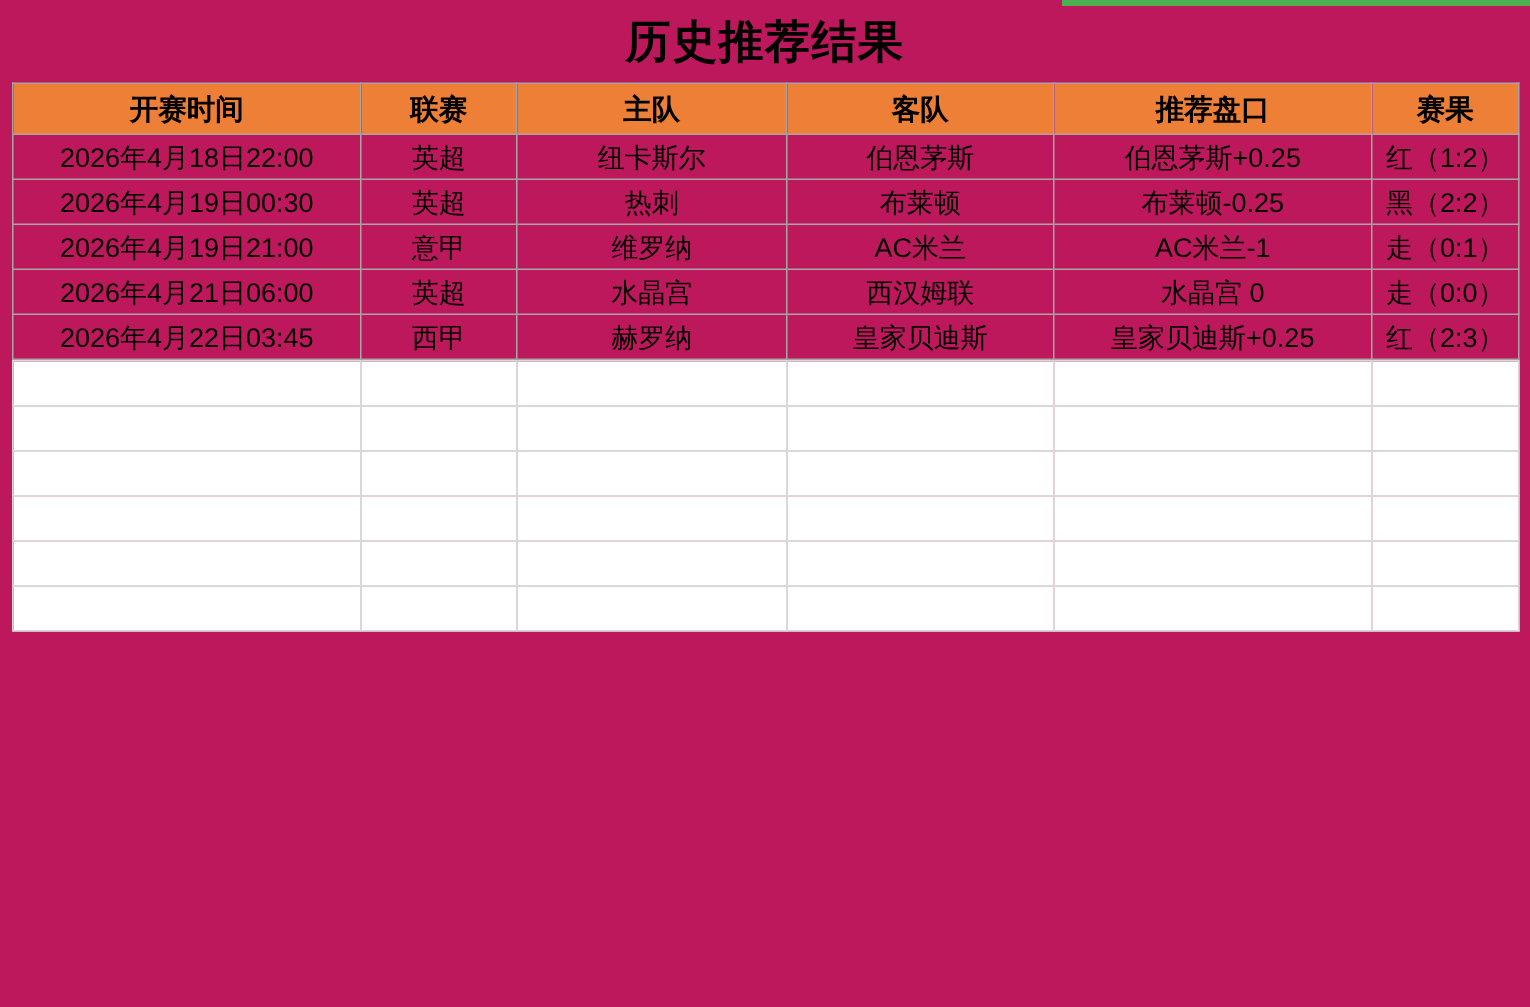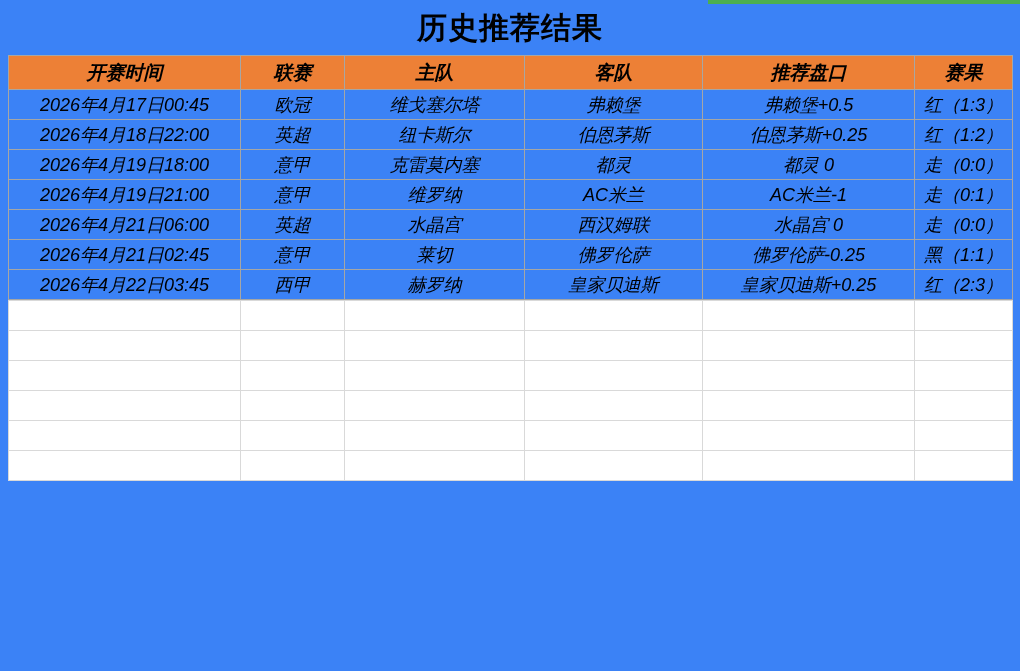--- a/index.html
+++ b/index.html
@@ -11,21 +11,21 @@
     width: 1020px;
     height: 671px;
     font-family: "Liberation Sans", "DejaVu Sans", sans-serif;
     overflow: hidden;
     position: relative;
   }
   .page {
     width: 1020px;
     height: 671px;
     position: relative;
-    background: #3b82f6;
+    background: #be185d;
   }
   .top-accent {
     position: absolute;
     top: 0;
     left: 708px;
     width: 312px;
     height: 4px;
     background: #4caf50;
   }
   .title {
@@ -33,21 +33,20 @@
     font-size: 30px;
     font-weight: bold;
     color: #000000;
     padding-top: 8px;
     padding-bottom: 6px;
     letter-spacing: 1px;
   }
   .sheet {
     margin: 0 8px;
     width: 1004px;
-    font-style: italic;
   }
   table.grid {
     border-collapse: collapse;
     table-layout: fixed;
     width: 1004px;
   }
   table.grid th, table.grid td {
     border: 1px solid #a6a6a6;
     height: 29px;
     padding: 0 2px;
@@ -119,66 +118,50 @@
           <th>开赛时间</th>
           <th>联赛</th>
           <th>主队</th>
           <th>客队</th>
           <th>推荐盘口</th>
           <th>赛果</th>
         </tr>
       </thead>
       <tbody id="table-body">
           <tr>
-            <td>2026年4月17日00:45</td>
-            <td>欧冠</td>
-            <td>维戈塞尔塔</td>
-            <td>弗赖堡</td>
-            <td>弗赖堡+0.5</td>
-            <td class="res-red">红（1:3）</td>
-          </tr>
-          <tr>
             <td>2026年4月18日22:00</td>
             <td>英超</td>
             <td>纽卡斯尔</td>
             <td>伯恩茅斯</td>
             <td>伯恩茅斯+0.25</td>
             <td class="res-red">红（1:2）</td>
           </tr>
           <tr>
-            <td>2026年4月19日18:00</td>
-            <td>意甲</td>
-            <td>克雷莫内塞</td>
-            <td>都灵</td>
-            <td>都灵 0</td>
-            <td class="res-amber">走（0:0）</td>
+            <td>2026年4月19日00:30</td>
+            <td>英超</td>
+            <td>热刺</td>
+            <td>布莱顿</td>
+            <td>布莱顿-0.25</td>
+            <td class="res-black">黑（2:2）</td>
           </tr>
           <tr>
             <td>2026年4月19日21:00</td>
             <td>意甲</td>
             <td>维罗纳</td>
             <td>AC米兰</td>
             <td>AC米兰-1</td>
             <td class="res-amber">走（0:1）</td>
           </tr>
           <tr>
             <td>2026年4月21日06:00</td>
             <td>英超</td>
             <td>水晶宫</td>
             <td>西汉姆联</td>
             <td>水晶宫 0</td>
             <td class="res-amber">走（0:0）</td>
-          </tr>
-          <tr>
-            <td>2026年4月21日02:45</td>
-            <td>意甲</td>
-            <td>莱切</td>
-            <td>佛罗伦萨</td>
-            <td>佛罗伦萨-0.25</td>
-            <td class="res-black">黑（1:1）</td>
           </tr>
           <tr>
             <td>2026年4月22日03:45</td>
             <td>西甲</td>
             <td>赫罗纳</td>
             <td>皇家贝迪斯</td>
             <td>皇家贝迪斯+0.25</td>
             <td class="res-red">红（2:3）</td>
           </tr>
         </tbody>

